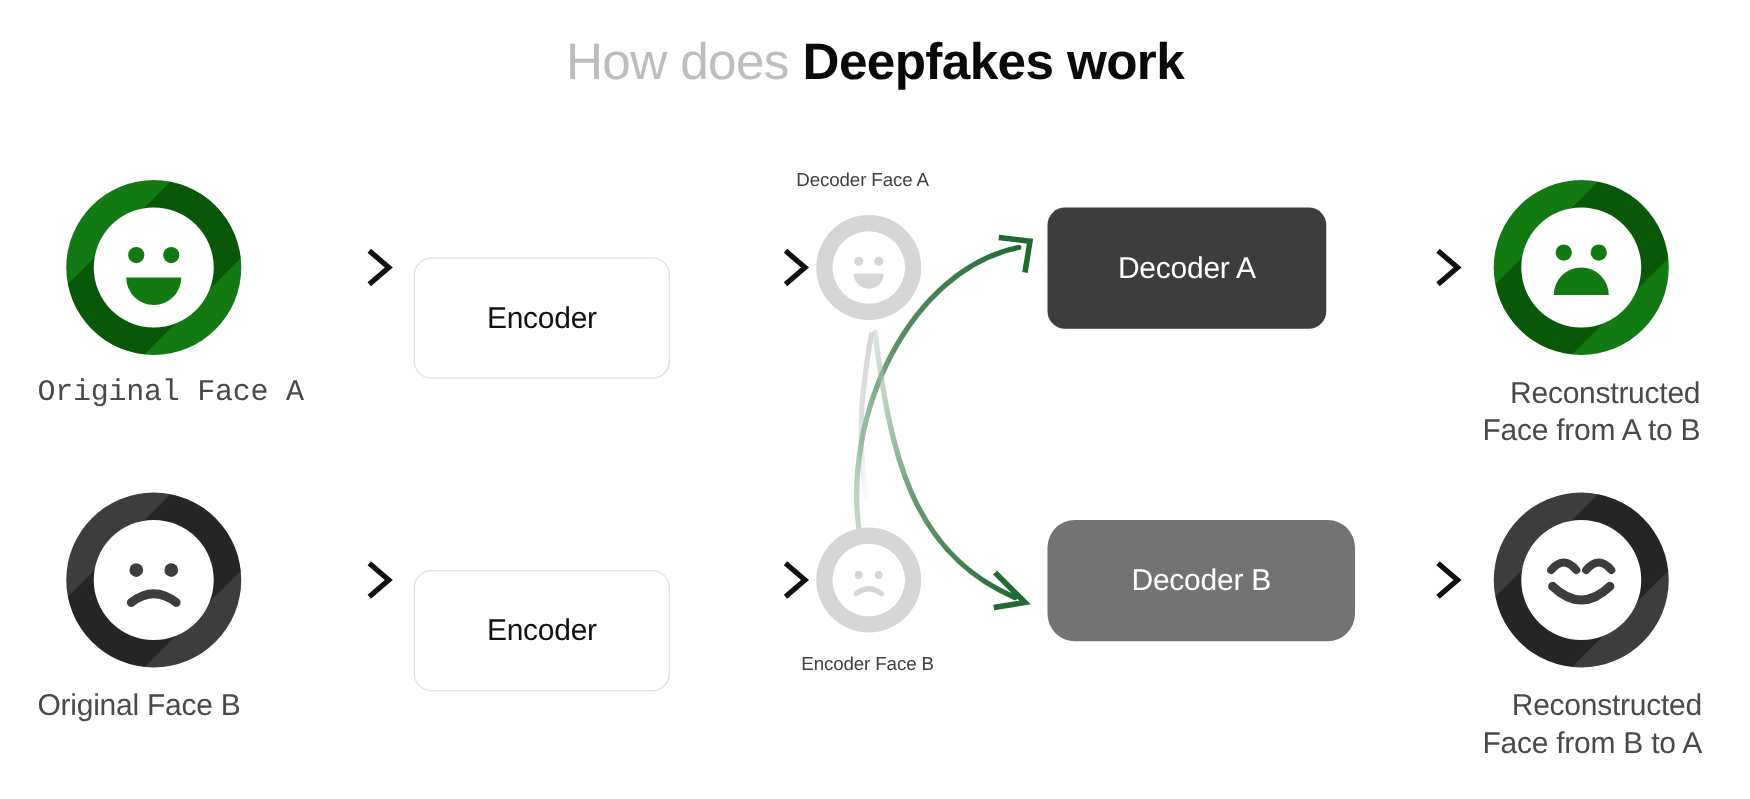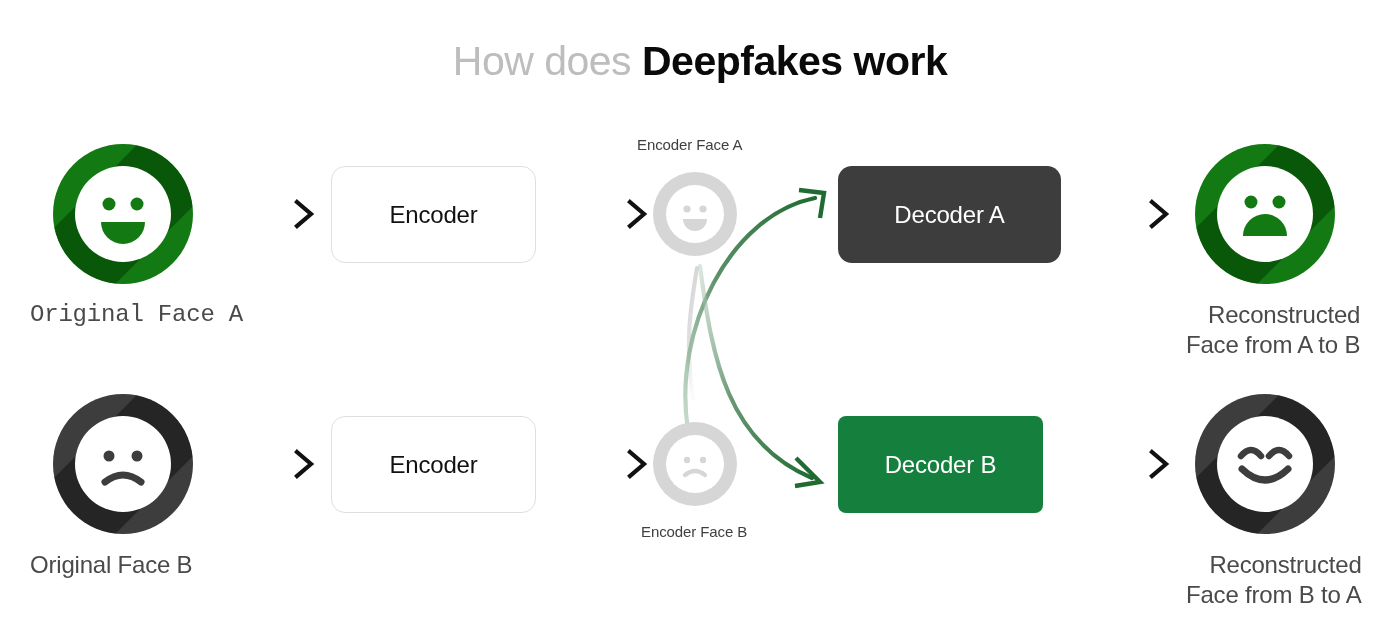--- a/index.html
+++ b/index.html
@@ -6,21 +6,21 @@
   html, body {
     width: 1400px; height: 639px;
     background: #ffffff;
     font-family: "Liberation Sans", sans-serif;
     overflow: hidden;
   }
   #canvas { position: relative; width: 1400px; height: 639px; background: #fff; }
 
   
   #title {
-    position: absolute; left: 0; top: 38px; width: 1400px;
+    position: absolute; left: 0; top: 26px; width: 1400px;
     text-align: center;
     font-size: 41px;
     letter-spacing: -0.5px;
     white-space: nowrap;
   }
   #title .light { color: #bdbdbd; font-weight: 400; }
   #title .bold  { color: #0a0a0a; font-weight: 700; }
 
   
   .face {
@@ -64,29 +64,29 @@
   }
   .latent svg.feat { position: absolute; left: 0; top: 0; width: 84px; height: 84px; }
 
   
   .box {
     position: absolute; display: flex; align-items: center; justify-content: center;
     font-size: 24px; letter-spacing: -0.2px;
   }
   .box.encoder {
     width: 205px; height: 97px; border-radius: 14px;
-    background: #ffffff; border: 1.5px solid #dfdfdf; color: #111111;
+    background: #ffffff; border: 1.5px solid #dfdfdf; color: #111111; margin-top: 40px;
   }
   .box.decoder-a {
     width: 223px; height: 97px; border-radius: 14px;
     background: #3d3d3d; color: #ffffff;
   }
   .box.decoder-b {
-    width: 205px; height: 97px; border-radius: 8px;
-    background: #15803d; color: #ffffff;
+    width: 246px; height: 97px; border-radius: 22px;
+    background: #737373; color: #ffffff;
   }
 
   
   .caption {
     position: absolute; color: #4a4a4a; font-size: 24px; line-height: 30px;
     letter-spacing: -0.2px; white-space: pre-line;
   }
   .caption.right { text-align: right; }
   .small-label {
     position: absolute; color: #3f3f3f; font-size: 15px; letter-spacing: -0.1px;
@@ -180,21 +180,21 @@
       <circle cx="84" cy="60" r="6.5" fill="#137a13"></circle>
       <path d="M 48,78 A 22,22 0 0 0 92,78 Z" fill="#137a13"></path>
     </svg>
   </div>
   <div class="caption" style="left:30px; top:300px;font-family:Liberation Mono, monospace;">Original Face A</div>
 
   <div class="box encoder" style="left:331px; top:166px;">
     <span>Encoder</span>
   </div>
 
-  <div class="small-label" style="left:637px; top:136px;">Encoder Face A</div>
+  <div class="small-label" style="left:637px; top:136px;">Decoder Face A</div>
   <div class="latent" style="left:653px; top:172px;">
     <div class="disc"></div>
     <svg class="feat" viewBox="0 0 84 84">
       <circle cx="34" cy="37" r="3.6" fill="#d6d6d6"></circle>
       <circle cx="50" cy="37" r="3.6" fill="#d6d6d6"></circle>
       <path d="M 30,47 A 12,12 0 0 0 54,47 Z" fill="#d6d6d6"></path>
     </svg>
   </div>
 
   <div class="box decoder-a" style="left:838px; top:166px;">

